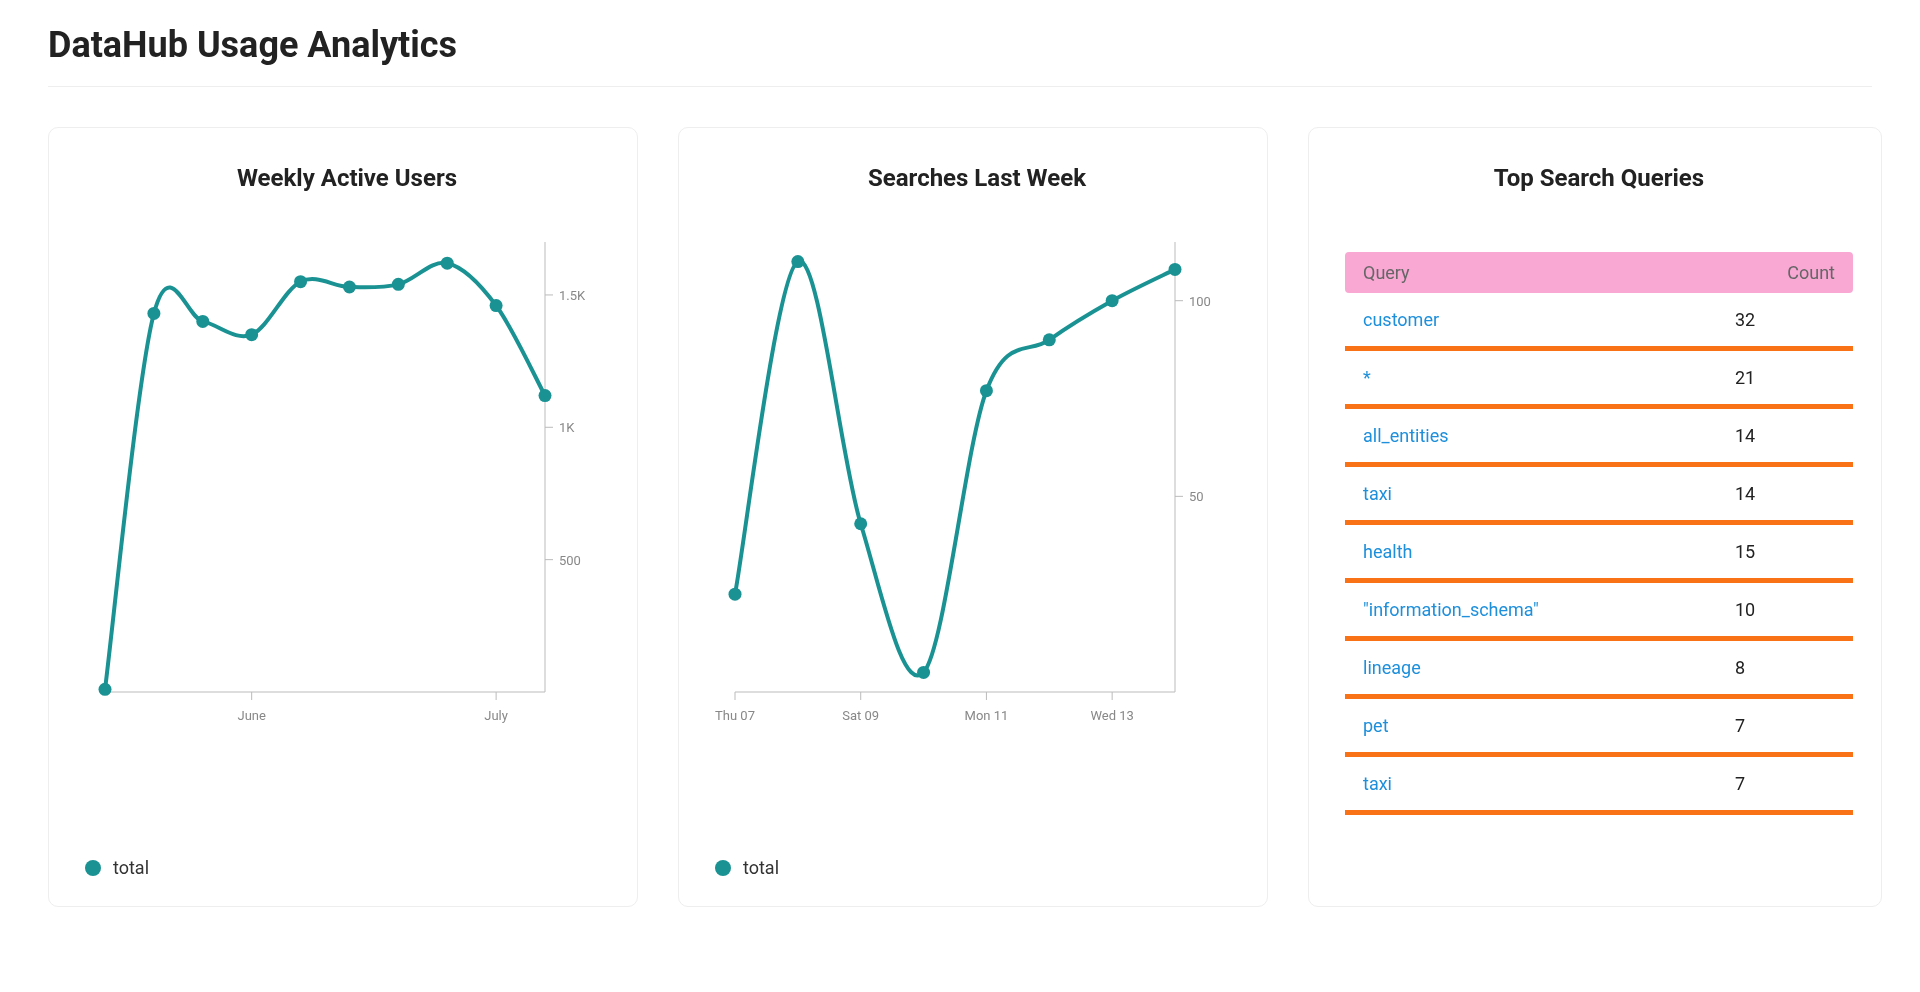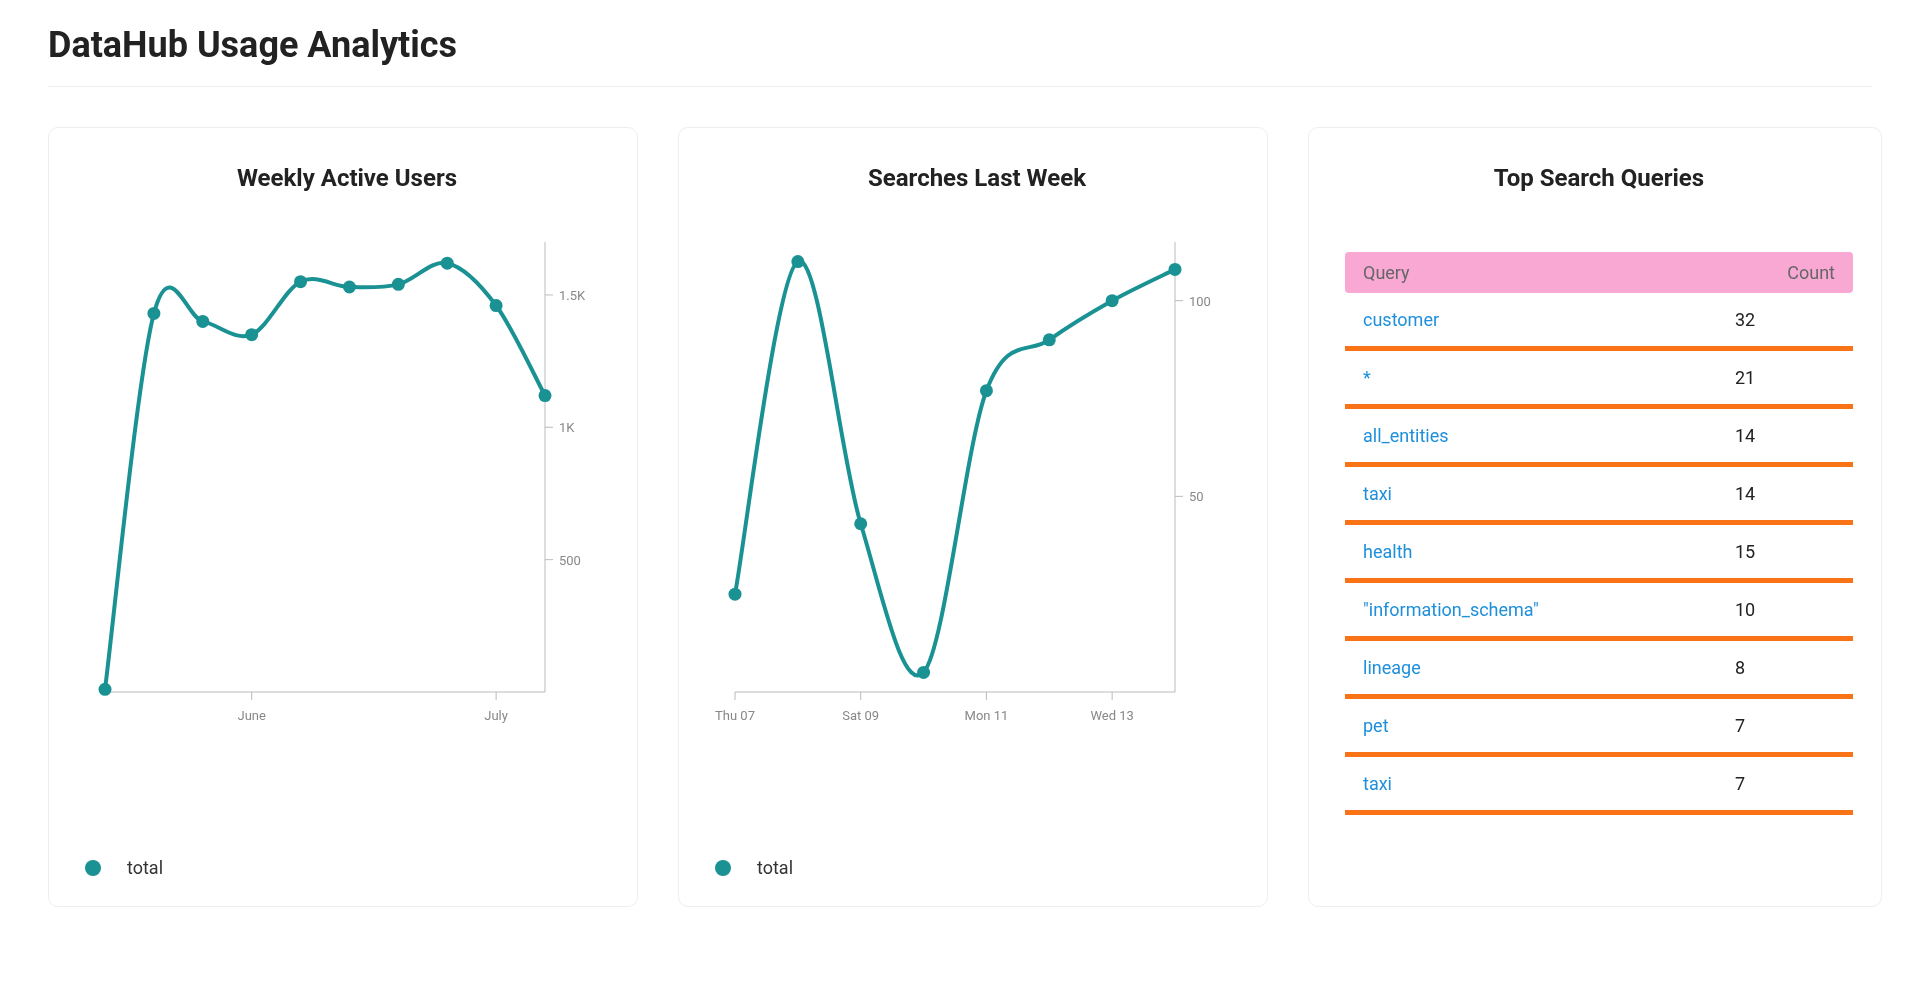--- a/index.html
+++ b/index.html
@@ -49,21 +49,21 @@
   }
   .card-title {
     font-size: 24px;
     font-weight: 700;
     text-align: center;
     margin: 0 0 40px 0;
   }
   .legend {
     display: flex;
     align-items: center;
-    gap: 26px;
+    gap: 12px;
     margin-top: 14px;
   }
   .legend-dot {
     width: 16px;
     height: 16px;
     border-radius: 50%;
     display: inline-block;
   }
   .legend-label {
     font-size: 18px;

